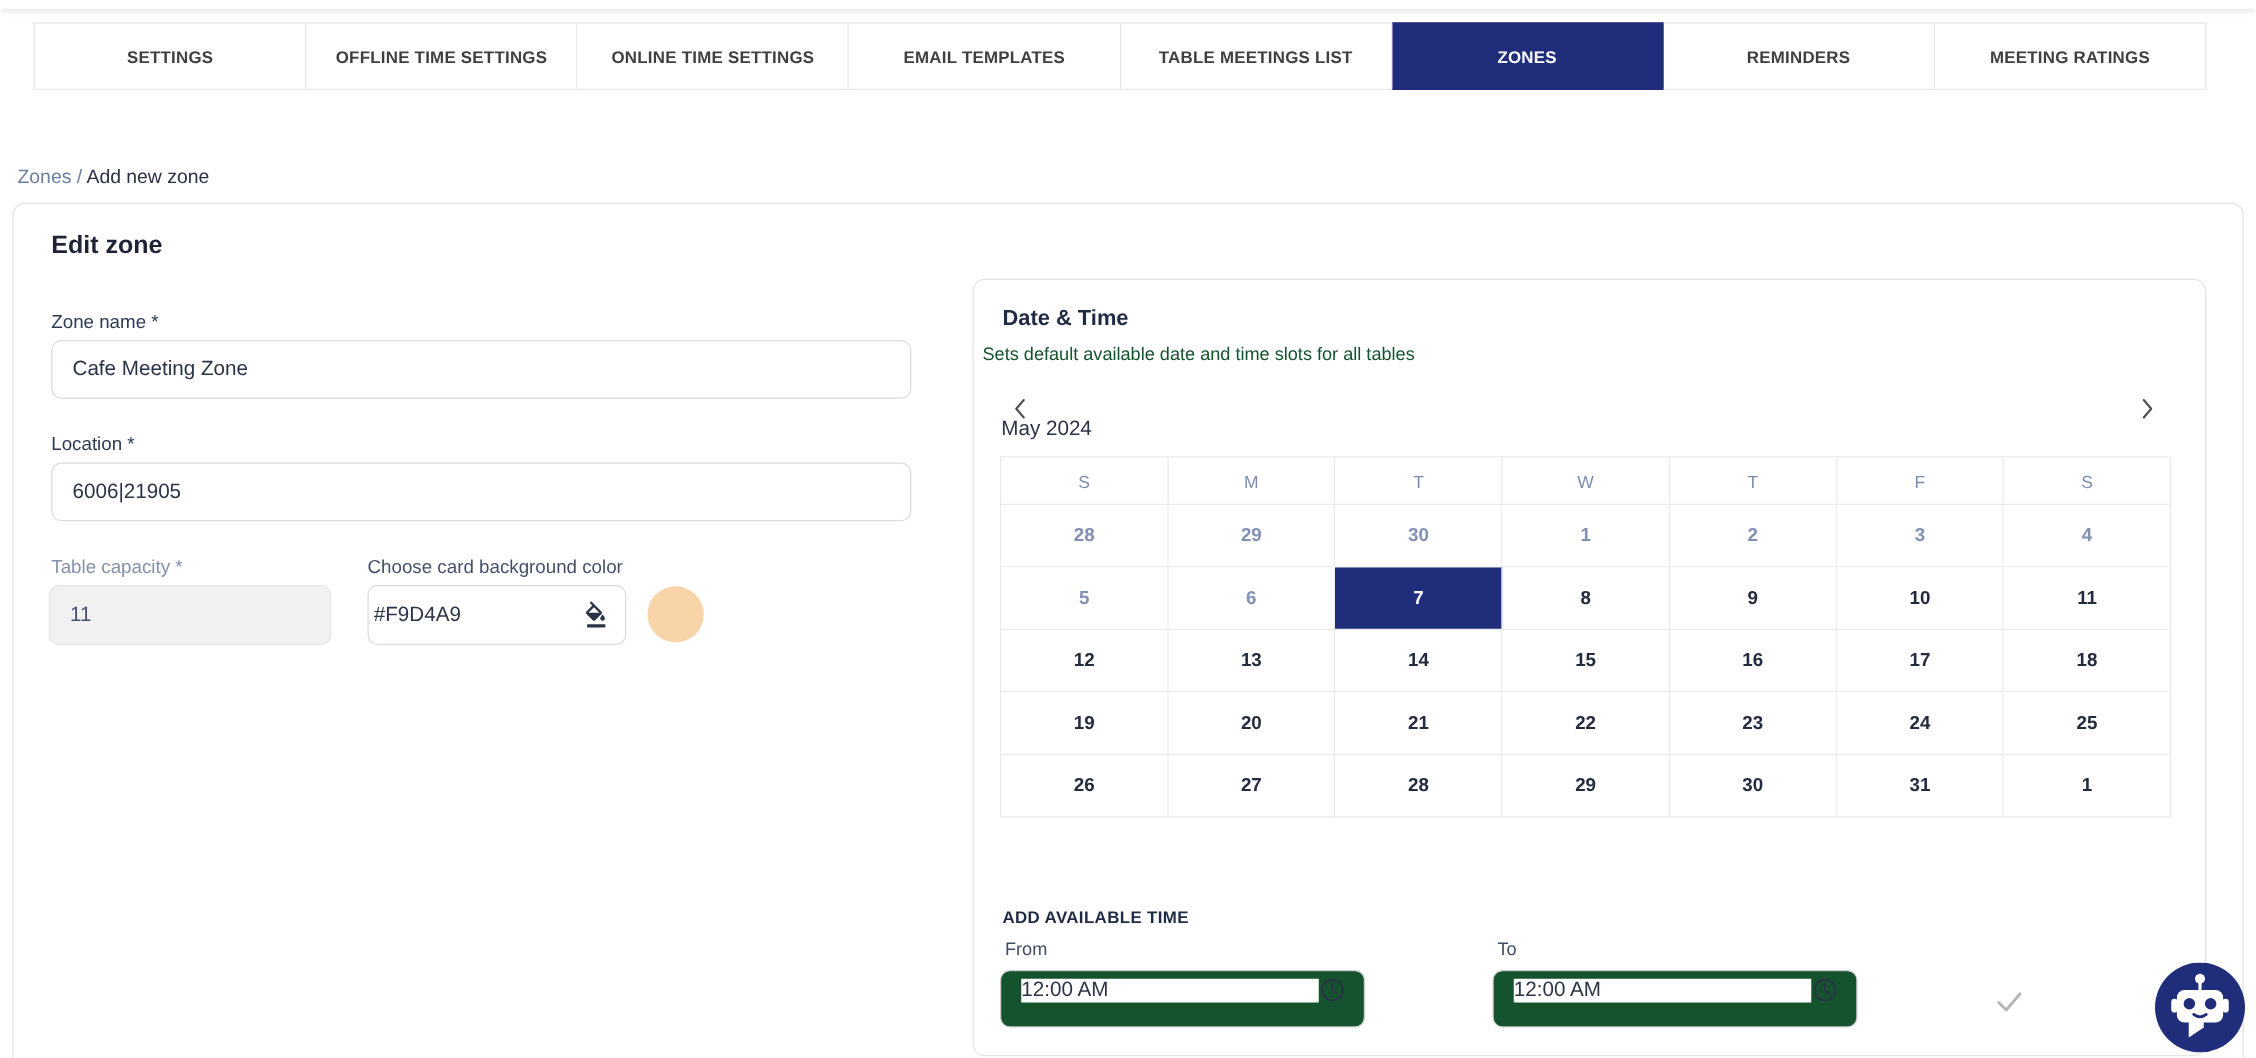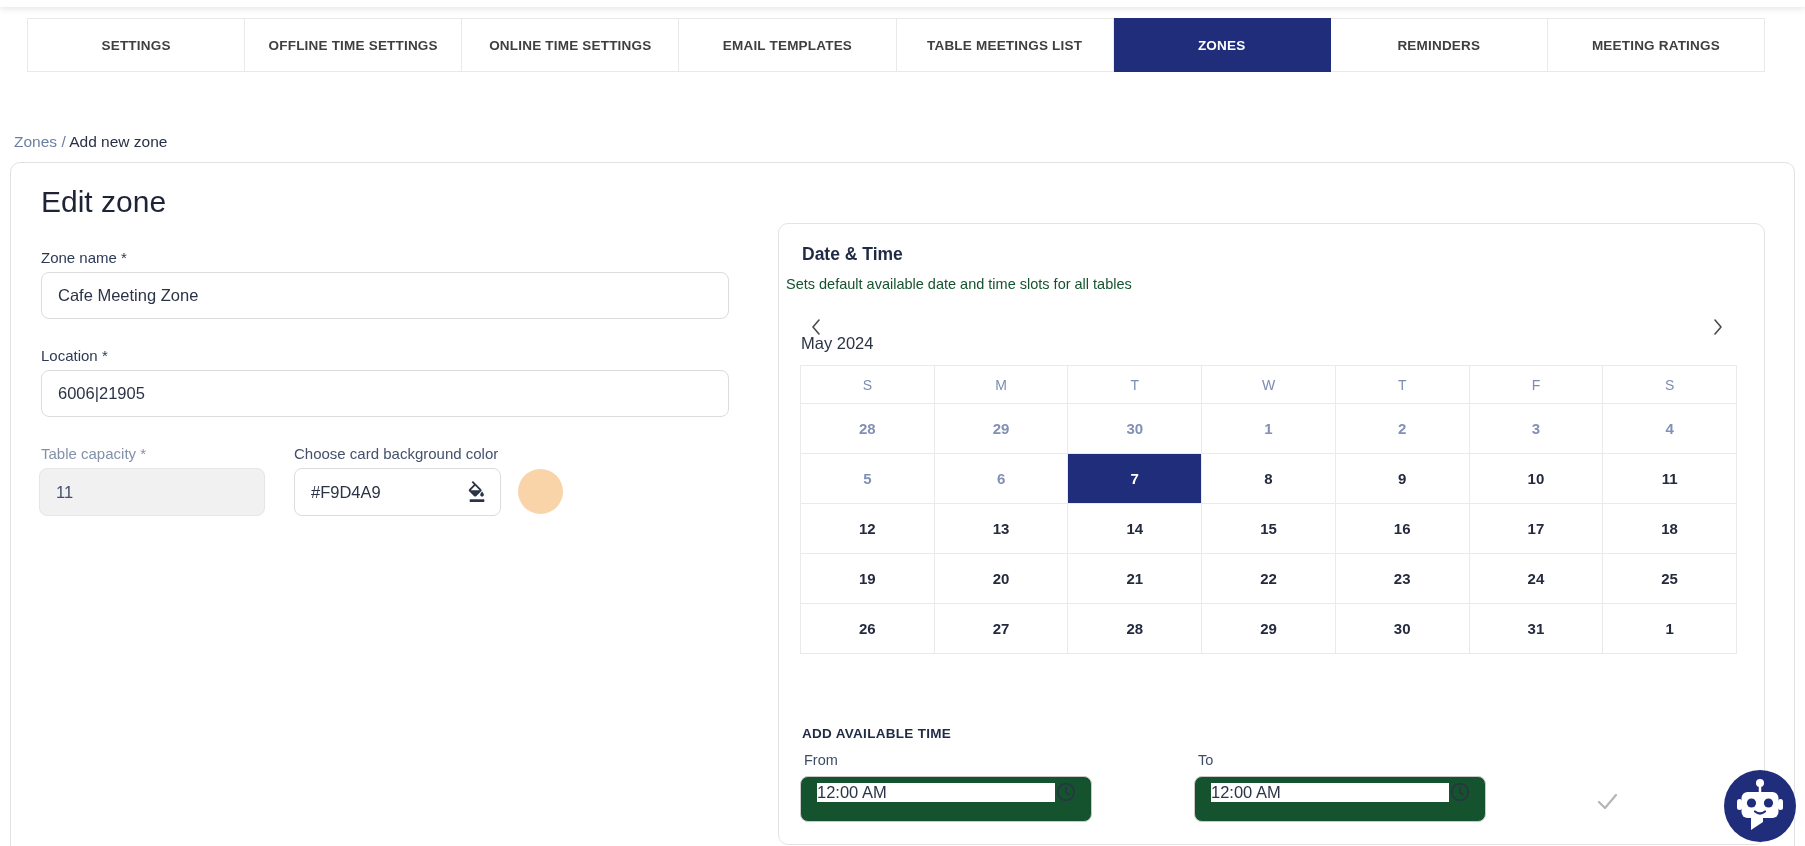--- a/index.html
+++ b/index.html
@@ -26,36 +26,36 @@
   
   .breadcrumb { position:absolute; left:14px; top:133px; font-size:15.5px; }
   .breadcrumb .crumb-link { color:#6b7fa3; cursor:pointer; }
   .breadcrumb .crumb-sep { color:#6b7fa3; }
   .breadcrumb .crumb-current { color:#2a3045; }
 
   
   .card { position:absolute; left:10px; top:162px; width:1785px; height:704px;
           background:#fff; border:1px solid #e1e1e1; border-radius:10px; }
 
-  .page-title { position:absolute; left:30px; top:22px; font-size:30px; font-weight:400; color:#1e2335; }
+  .page-title { position:absolute; left:30px; top:22px; font-size:20px; font-weight:700; color:#1e2335; }
 
   .field-label { position:absolute; font-size:15px; color:#2e3a54; }
   .text-input { position:absolute; height:47px; border:1px solid #dcdcdc; border-radius:8px;
                 background:#fff; font-family:"Liberation Sans", sans-serif;
                 font-size:16.5px; color:#2b3346; padding:0 16px; outline:none; }
   .lbl-zone { left:30px; top:86px; }
   .inp-zone { left:30px; top:109px; width:688px; }
   .lbl-loc  { left:30px; top:184px; }
   .inp-loc  { left:30px; top:207px; width:688px; }
   .lbl-cap  { left:30px; top:282px; color:#8391a9; }
   .inp-cap  { left:28px; top:305px; width:226px; height:48px; background:#f1f1f2; border-color:#e6e6e6; color:#44506b; }
   .lbl-color{ left:283px; top:282px; color:#44506b; }
   .color-input-wrap { position:absolute; left:283px; top:305px; width:207px; height:48px;
                       border:1px solid #dcdcdc; border-radius:8px; background:#fff;
-                      display:flex; align-items:center; padding:0 12px 0 16px;gap:44px; }
+                      display:flex; align-items:center; padding:0 12px 0 4px;gap:44px; }
   .color-input-wrap input { flex:1; border:none; outline:none; min-width:0;
                             font-family:"Liberation Sans", sans-serif; font-size:16.5px; color:#2b3346; }
   .color-swatch { position:absolute; left:507px; top:306px; width:45px; height:45px; border-radius:50%; }
 
   
   .dt-panel { position:absolute; left:767px; top:60px; width:987px; height:622px;
               background:#fff; border:1px solid #e3e3e3; border-radius:10px; }
   .dt-title { position:absolute; left:23px; top:20px; font-size:17.5px; font-weight:700; color:#1f2a44;text-align:center; }
   .dt-subtitle { position:absolute; left:7px; top:52px; font-size:14.5px; color:#14532d; }
 

